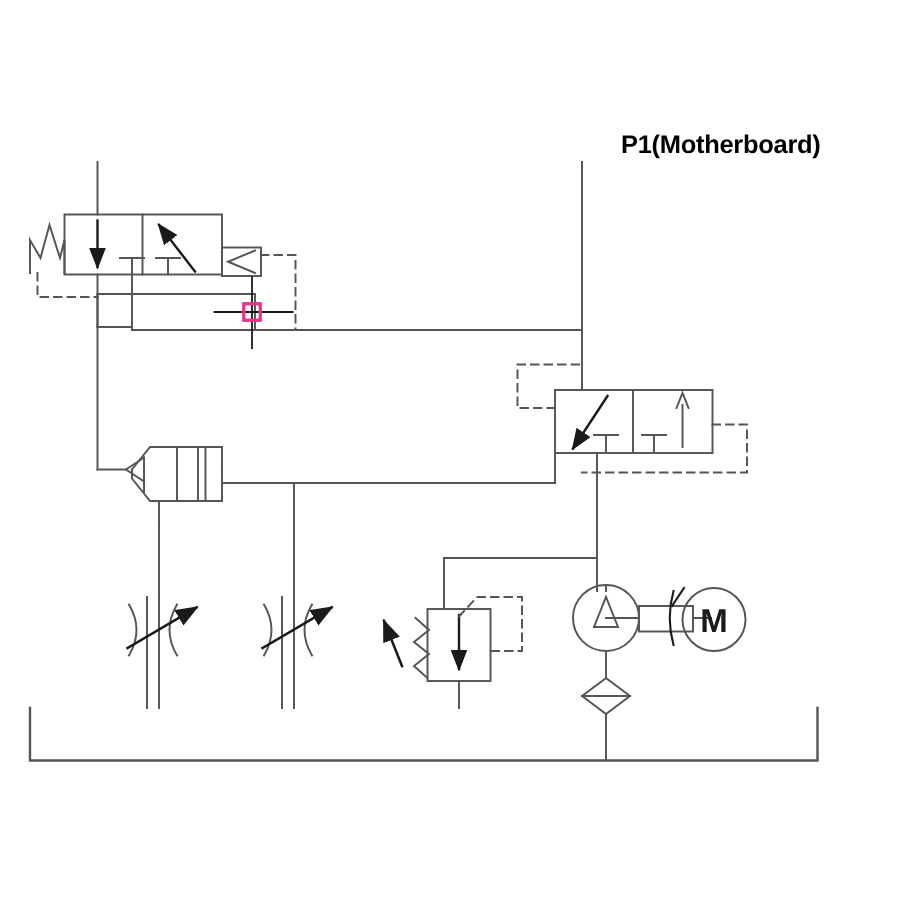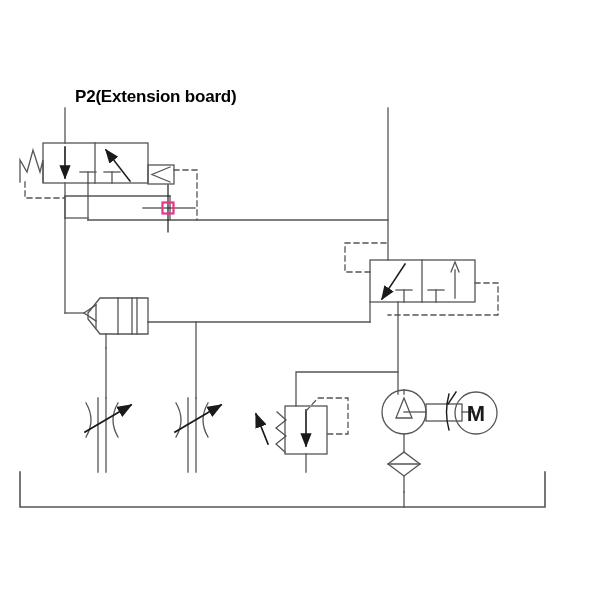--- a/index.html
+++ b/index.html
@@ -25,21 +25,21 @@
   }
   #lbl-p2 { left: 75px; top: 87px; }
   #lbl-p1 { left: 414px; top: 87px; }
   svg { position: absolute; left: 0; top: 0; }
 </style>
 </head>
 <body>
 
 <div id="canvas">
 
-  <div class="label" id="lbl-p2">P2(Extension board)</div>
+  <div class="label" id="lbl-p1">P1(Motherboard)</div>
 
   <svg width="600" height="600" viewBox="0 0 600 600">
     <defs>
       <marker id="solidArrow" markerWidth="10" markerHeight="10" refX="8" refY="3.5" orient="auto">
         <polygon points="0,0 9,3.5 0,7" fill="#1a1a1a"></polygon>
       </marker>
     </defs>
 
     <g stroke="#555555" stroke-width="1.3" fill="none" stroke-linecap="square">
 

